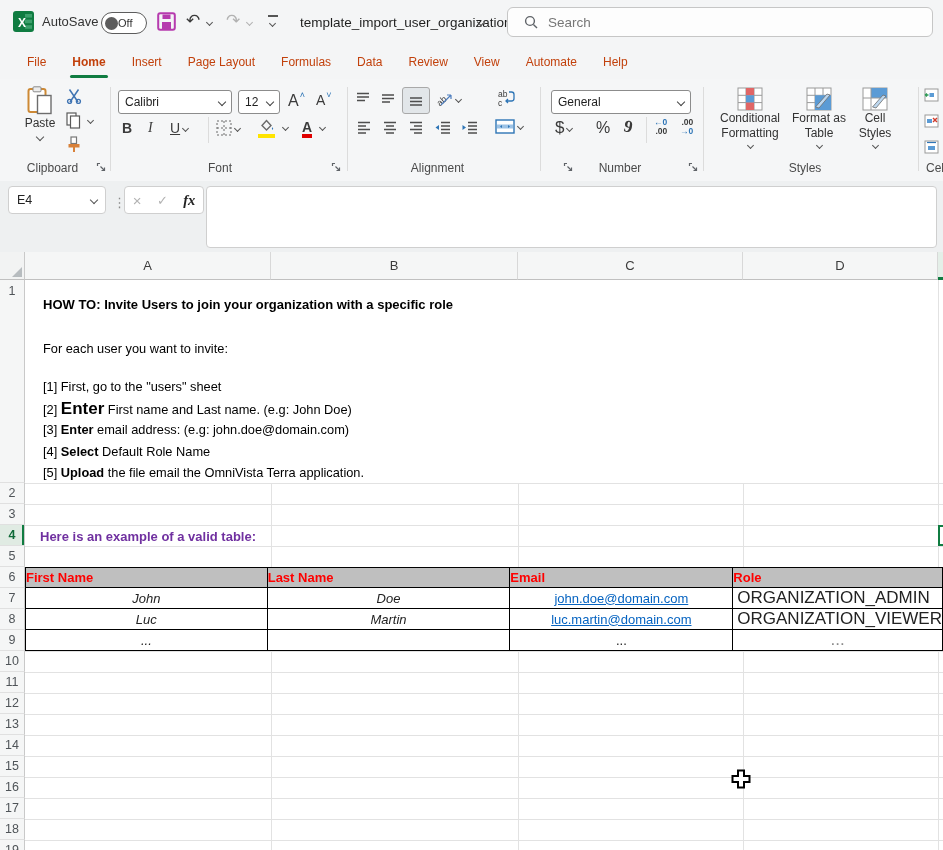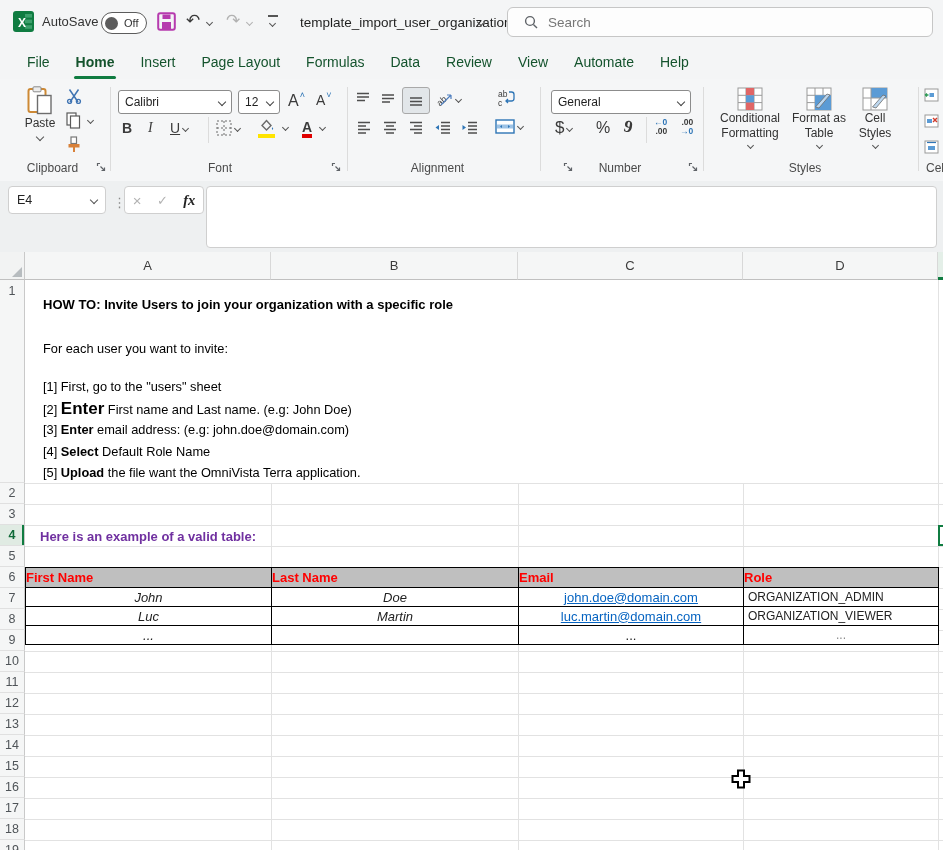--- a/index.html
+++ b/index.html
@@ -6,34 +6,34 @@
   .app{position:relative;width:943px;height:850px;background:#fff;overflow:hidden;
        font-family:"Liberation Sans",sans-serif;color:#222;}
   .abs{position:absolute;}
   
   .titlebar{position:absolute;top:0;left:0;width:943px;height:45px;background:#f4f5f6;}
   .xl-logo{left:13px;top:11px;width:21px;height:21px;}
   .autosave-lb{left:42px;top:14px;font-size:13px;color:#333;}
   .toggle{left:101px;top:12px;width:44px;height:20px;border:1.5px solid #5c5c5c;border-radius:11px;
           background:#fff;display:flex;align-items:center;}
   .knob{width:13px;height:13px;border-radius:50%;background:#5c5c5c;margin-left:3px;}
-  .toggle-txt{font-size:11px;color:#333;margin-left:6px;}
+  .toggle-txt{font-size:11px;color:#333;margin-left:0;}
   .glyph-btn{font-size:17px;color:#3a3a3a;line-height:1;}
   .disabled{color:#b2b2b2 !important;}
   .chev{display:inline-block;width:5px;height:5px;border-left:1.2px solid currentColor;
         border-bottom:1.2px solid currentColor;transform:rotate(-45deg);vertical-align:middle;}
   .chev-sm{width:4px;height:4px;}
   .filename{left:300px;top:15px;font-size:13.5px;color:#1f1f1f;}
   .searchbox{left:507px;top:7px;width:426px;height:30px;background:#fdfdfd;border:1px solid #c6c6c6;
              border-radius:6px;display:flex;align-items:center;padding-left:16px;box-sizing:border-box;}
   .search-ph{font-size:13.5px;color:#767676;margin-left:10px;}
   
   .tabsrow{position:absolute;top:45px;left:0;width:943px;height:34px;background:#f4f5f6;
            display:flex;align-items:center;padding-left:14px;box-sizing:border-box;}
-  .tab{padding:7px 13px;font-size:14px;color:#14532d;position:relative;}
+  .tab{padding:7px 13px;font-size:12px;color:#c2410c;position:relative;}
   .tab.active{font-weight:700;}
   .tab.active::after{content:"";position:absolute;left:11px;right:11px;bottom:-2px;height:3px;
                      border-radius:2px;background:var(--accent);}
   
   .ribbon{position:absolute;top:79px;left:0;width:943px;height:102px;background:#f5f6f7;
           border-bottom:1px solid #d5d5d5;font-size:12px;}
   .rsep{position:absolute;top:8px;width:1px;height:84px;background:#dcdcdc;}
   .grp-label{position:absolute;top:82px;font-size:12px;color:#4a4a4a;text-align:center;}
   .launcher{position:absolute;top:83px;width:11px;height:11px;}
   .combo{position:absolute;background:#fff;border:1px solid #8c8c8c;border-radius:3px;
@@ -89,21 +89,21 @@
   .steps{top:124px;}
   .step{line-height:21.5px;height:21.5px;white-space:nowrap;}
   .step b{font-weight:700;}
   .step b.big{font-size:17px;}
   .caption{left:40px;top:274px;font-size:13px;font-weight:700;color:var(--purple);line-height:21px;}
   .xtable{position:absolute;left:25px;top:315px;border-collapse:collapse;table-layout:fixed;}
   .xtable th,.xtable td{border:1.5px solid #000;padding:0;font-size:13px;overflow:hidden;white-space:nowrap;}
   .xtable th{height:19px;background:var(--hdrbg);color:var(--hdrred);font-weight:700;text-align:left;}
   .xtable td{height:18px;background:#fff;text-align:center;}
   .xtable td.c-name{font-style:italic;}
-  .xtable td.c-role{text-align:left;padding-left:4px;font-size:12px;margin-top:48px;}
+  .xtable td.c-role{text-align:left;padding-left:4px;font-size:17px;margin-top:48px;}
   .xtable td.c-role.dots{text-align:center;padding-left:0;}
   .link{color:var(--link);text-decoration:underline;}
   .sel-bracket{left:938px;top:273px;width:5px;height:21px;border:2px solid var(--accent);border-right:none;box-sizing:border-box;}
   .cursor{left:731px;top:769px;pointer-events:none;}
   svg text{font-family:"Liberation Sans",sans-serif;}
 </style>
 </head>
 <body>
 
 <div class="app" style="--accent: #107c41; --link: #0563c1; --purple: #7030a0; --hdrred: #ff0000; --hdrbg: #bfbfbf;">
@@ -444,21 +444,21 @@
     <div class="vline" style="left:743px;top:231px;height:367px;"></div>
     <div class="vline" style="left:938px;top:28px;height:570px;"></div>
 
     <div class="abs doc-title">HOW TO: Invite Users to join your organization with a specific role</div>
     <div class="abs doc-intro">For each user you want to invite:</div>
     <div class="abs steps">
         <div class="step"><span>[1] First, go to the "users" sheet</span></div>
         <div class="step"><span>[2] </span><b class="big">Enter</b><span> First name and Last name. (e.g: John Doe)</span></div>
         <div class="step"><span>[3] </span><b>Enter</b><span> email address: (e.g: john.doe@domain.com)</span></div>
         <div class="step"><span>[4] </span><b>Select</b><span> Default Role Name</span></div>
-        <div class="step"><span>[5] </span><b>Upload</b><span> the file want the OmniVista Terra application.</span></div>
+        <div class="step"><span>[5] </span><b>Upload</b><span> the file email the OmniVista Terra application.</span></div>
       </div>
     <div class="abs caption">Here is an example of a valid table:</div>
 
     <table class="xtable">
       <colgroup>
         <col style="width:246px">
           <col style="width:247px">
           <col style="width:225px">
           <col style="width:195px">
       </colgroup>

